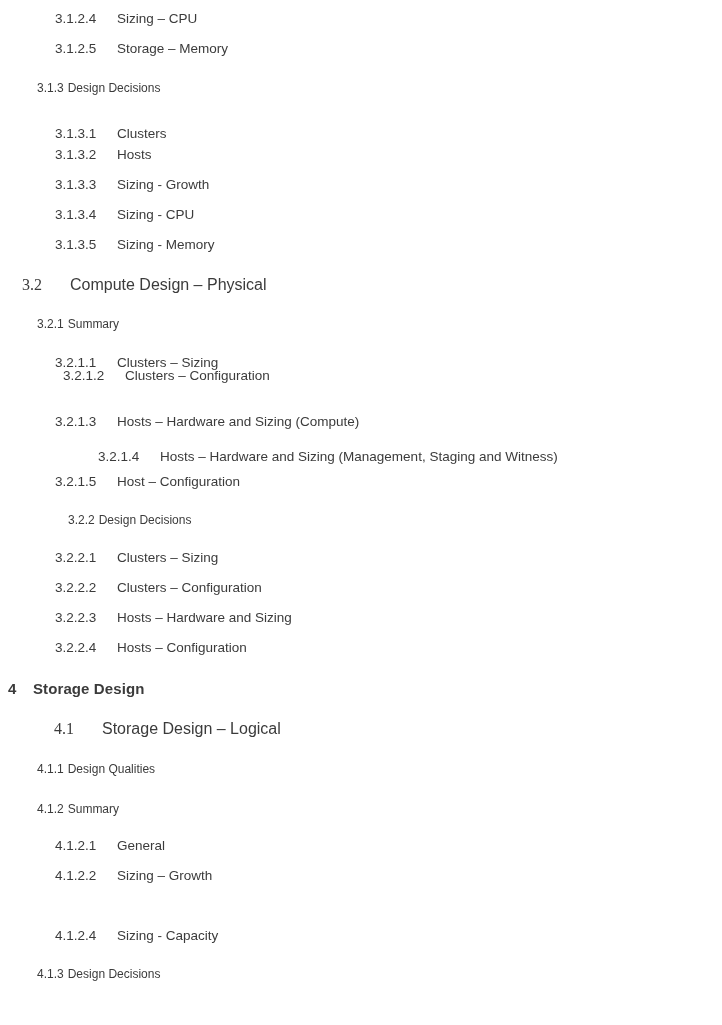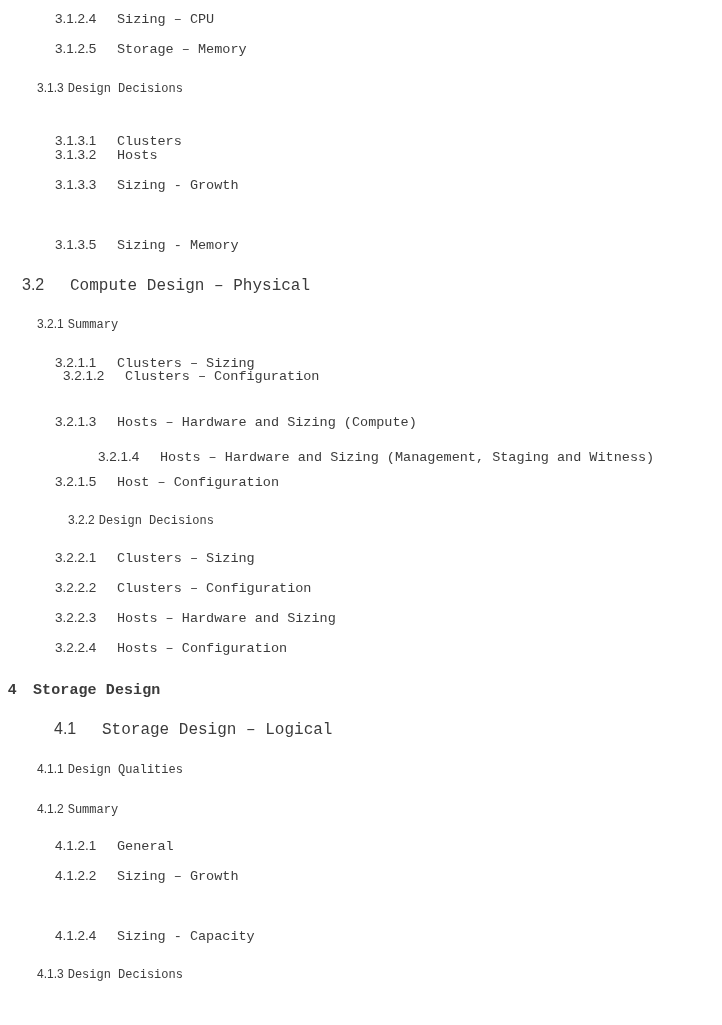--- a/index.html
+++ b/index.html
@@ -30,40 +30,39 @@
   }
 
   .num {
     display: inline-block;
     text-align: left;
     vertical-align: baseline;
   }
   .ttl {
     display: inline-block;
     vertical-align: baseline;
-    font-family: Liberation Mono, monospace;
   }
 
   
   .lvl1 {
     font-size: 15px;
     font-weight: bold;
     color: #7f9e9c;
     letter-spacing: 0.1px;
   }
   .lvl1 .num { width: 25px; margin-left: 8px; }
   .lvl1 .ttl { }
 
   
   .lvl2 {
     font-size: 16px;
     font-weight: normal;
     color: #3b3b3b;
   }
-  .lvl2 .num { width: 48px; margin-left: 22px; }
+  .lvl2 .num { width: 48px; margin-left: 22px; font-family: Liberation Serif, serif; }
 
   
   .lvl3 {
     font-size: 12px;
     font-weight: normal;
     color: #3b3b3b;
   }
   .lvl3 .num { margin-left: 37px; padding-right: 4px; }
 
   
@@ -74,23 +73,24 @@
   }
   .lvl4 .num { width: 62px; margin-left: 55px; }
 </style>
 </head>
 <body>
 
 <div id="toc">
     <a class="toc-line lvl4" href="#" style="top: 11px; text-decoration: none; color: inherit;"><span class="num">3.1.2.4</span><span class="ttl">Sizing – CPU</span></a>
     <a class="toc-line lvl4" href="#" style="top: 41px; text-decoration: none; color: inherit;"><span class="num">3.1.2.5</span><span class="ttl">Storage – Memory</span></a>
     <a class="toc-line lvl3" href="#" style="top: 81px; text-decoration: none; color: inherit;"><span class="num">3.1.3</span><span class="ttl">Design Decisions</span></a>
-    <a class="toc-line lvl4" href="#" style="top: 133px; text-decoration: none; color: inherit;"><span class="num">3.1.3.1</span><span class="ttl">Clusters</span></a>
+    <a class="toc-line lvl4" href="#" style="top: 126px; text-decoration: none; color: inherit;"><span class="num">3.1.3.1</span><span class="ttl">Clusters</span></a>
     <a class="toc-line lvl4" href="#" style="top: 147px; text-decoration: none; color: inherit;"><span class="num">3.1.3.2</span><span class="ttl">Hosts</span></a>
     <a class="toc-line lvl4" href="#" style="top: 177px; text-decoration: none; color: inherit;"><span class="num">3.1.3.3</span><span class="ttl">Sizing - Growth</span></a>
+    <a class="toc-line lvl4" href="#" style="top: 207px; text-decoration: none; color: inherit;"><span class="num">3.1.3.4</span><span class="ttl">Sizing - CPU</span></a>
     <a class="toc-line lvl4" href="#" style="top: 237px; text-decoration: none; color: inherit;"><span class="num">3.1.3.5</span><span class="ttl">Sizing - Memory</span></a>
     <a class="toc-line lvl2" href="#" style="top: 276px; text-decoration: none; color: inherit;"><span class="num">3.2</span><span class="ttl">Compute Design – Physical</span></a>
     <a class="toc-line lvl3" href="#" style="top: 317px; text-decoration: none; color: inherit;"><span class="num">3.2.1</span><span class="ttl">Summary</span></a>
     <a class="toc-line lvl4" href="#" style="top: 355px; text-decoration: none; color: inherit;"><span class="num">3.2.1.1</span><span class="ttl">Clusters – Sizing</span></a>
     <a class="toc-line lvl4" href="#" style="top: 368px; text-decoration: none; color: inherit; padding-left: 8px;"><span class="num">3.2.1.2</span><span class="ttl">Clusters – Configuration</span></a>
     <a class="toc-line lvl4" href="#" style="top: 414px; text-decoration: none; color: inherit;"><span class="num">3.2.1.3</span><span class="ttl">Hosts – Hardware and Sizing (Compute)</span></a>
     <a class="toc-line lvl4" href="#" style="top: 449px; text-decoration: none; color: inherit; padding-left: 43px;"><span class="num">3.2.1.4</span><span class="ttl">Hosts – Hardware and Sizing (Management, Staging and Witness)</span></a>
     <a class="toc-line lvl4" href="#" style="top: 474px; text-decoration: none; color: inherit;"><span class="num">3.2.1.5</span><span class="ttl">Host – Configuration</span></a>
     <a class="toc-line lvl3" href="#" style="top: 513px; text-decoration: none; color: inherit; padding-left: 31px;"><span class="num">3.2.2</span><span class="ttl">Design Decisions</span></a>
     <a class="toc-line lvl4" href="#" style="top: 550px; text-decoration: none; color: inherit;"><span class="num">3.2.2.1</span><span class="ttl">Clusters – Sizing</span></a>

